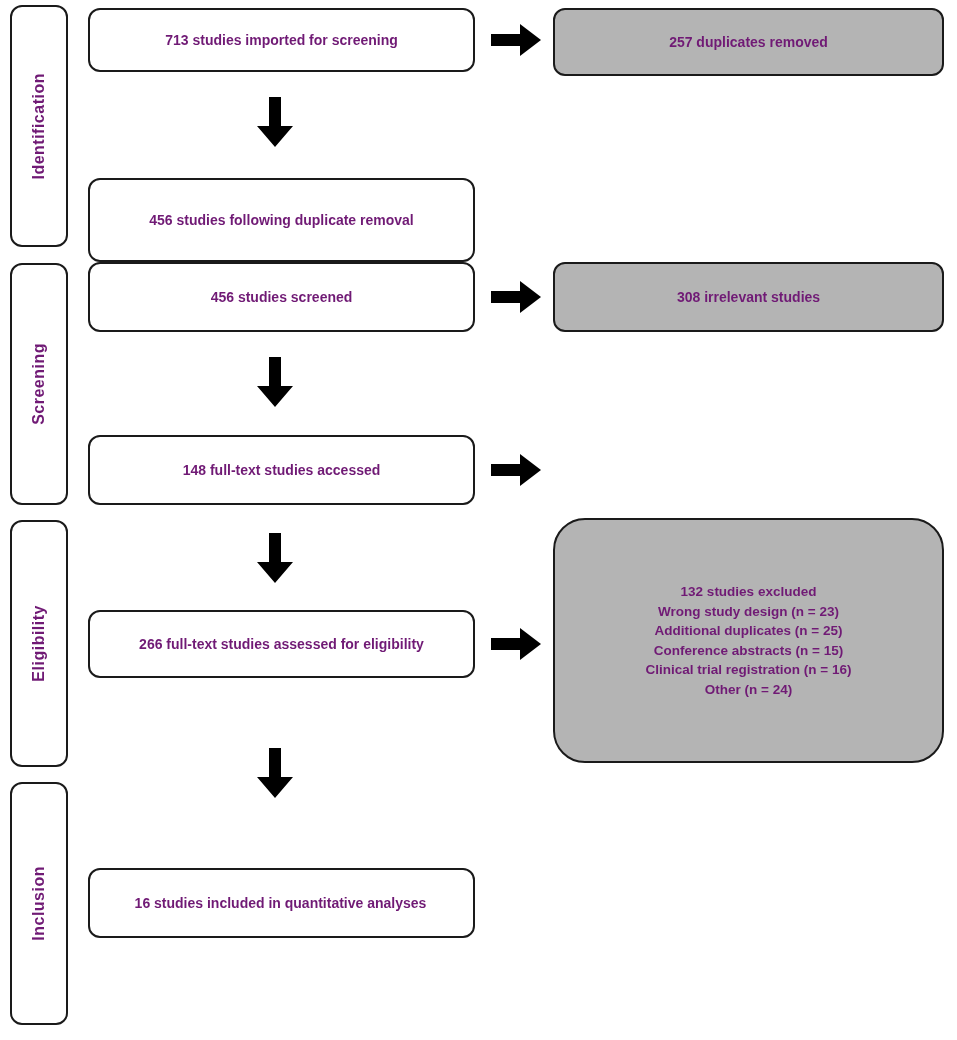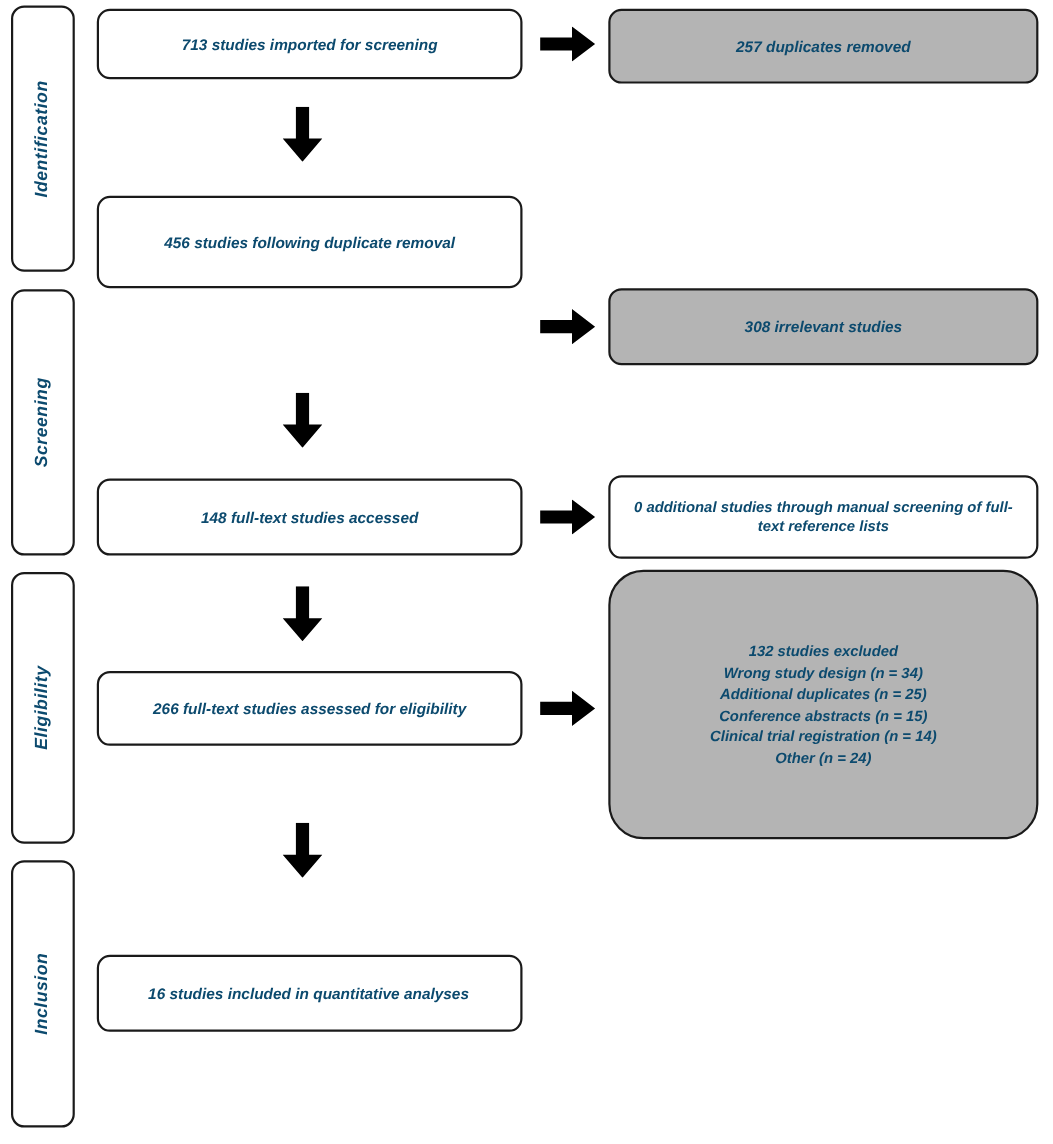--- a/index.html
+++ b/index.html
@@ -18,26 +18,25 @@
   .box {
     position: absolute;
     box-sizing: border-box;
     border: 2.5px solid var(--border, #1a1a1a);
     border-radius: 12px;
     background: var(--white-fill, #ffffff);
     display: flex;
     align-items: center;
     justify-content: center;
     text-align: center;
-    color: #0c4a6e;
+    color: #701a75;
     font-weight: bold;
     font-size: 14px;
     line-height: 18px;
     padding: 0 14px;
-    font-style: italic;
   }
   .gray { background: var(--gray-fill, #b4b4b4); }
 
   
   .stage {
     left: 10px;
     width: 58px;
     padding: 0;
   }
   .stage-text {
@@ -107,45 +106,45 @@
   <div class="box stage s4">
     <span class="stage-text">Inclusion</span>
   </div>
 
   <div class="box main b1">
     <span>713 studies imported for screening</span>
   </div>
   <div class="box main b2">
     <span>456 studies following duplicate removal</span>
   </div>
+  <div class="box main b3">
+    <span>456 studies screened</span>
+  </div>
   <div class="box main b4">
     <span>148 full-text studies accessed</span>
   </div>
   <div class="box main b5">
     <span>266 full-text studies assessed for eligibility</span>
   </div>
   <div class="box main b6">
     <span>16 studies included in quantitative analyses</span>
   </div>
 
   <div class="box side gray g1">
     <span>257 duplicates removed</span>
   </div>
   <div class="box side gray g2">
     <span>308 irrelevant studies</span>
   </div>
-  <div class="box side w3">
-    <span>0 additional studies through manual screening of full-text reference lists</span>
-  </div>
   <div class="box side gray gx">
     <div>132 studies excluded</div>
-    <div>Wrong study design (n = 34)</div>
+    <div>Wrong study design (n = 23)</div>
     <div>Additional duplicates (n = 25)</div>
     <div>Conference abstracts (n = 15)</div>
-    <div>Clinical trial registration (n = 14)</div>
+    <div>Clinical trial registration (n = 16)</div>
     <div>Other (n = 24)</div>
   </div>
 
   <div class="arrow ad a1">
     <svg width="36" height="50" viewBox="0 0 36 50">
         <polygon points="12,0 24,0 24,29 36,29 18,50 0,29 12,29" fill="#000"></polygon>
       </svg>
   </div>
   <div class="arrow ad a2">
     <svg width="36" height="50" viewBox="0 0 36 50">

